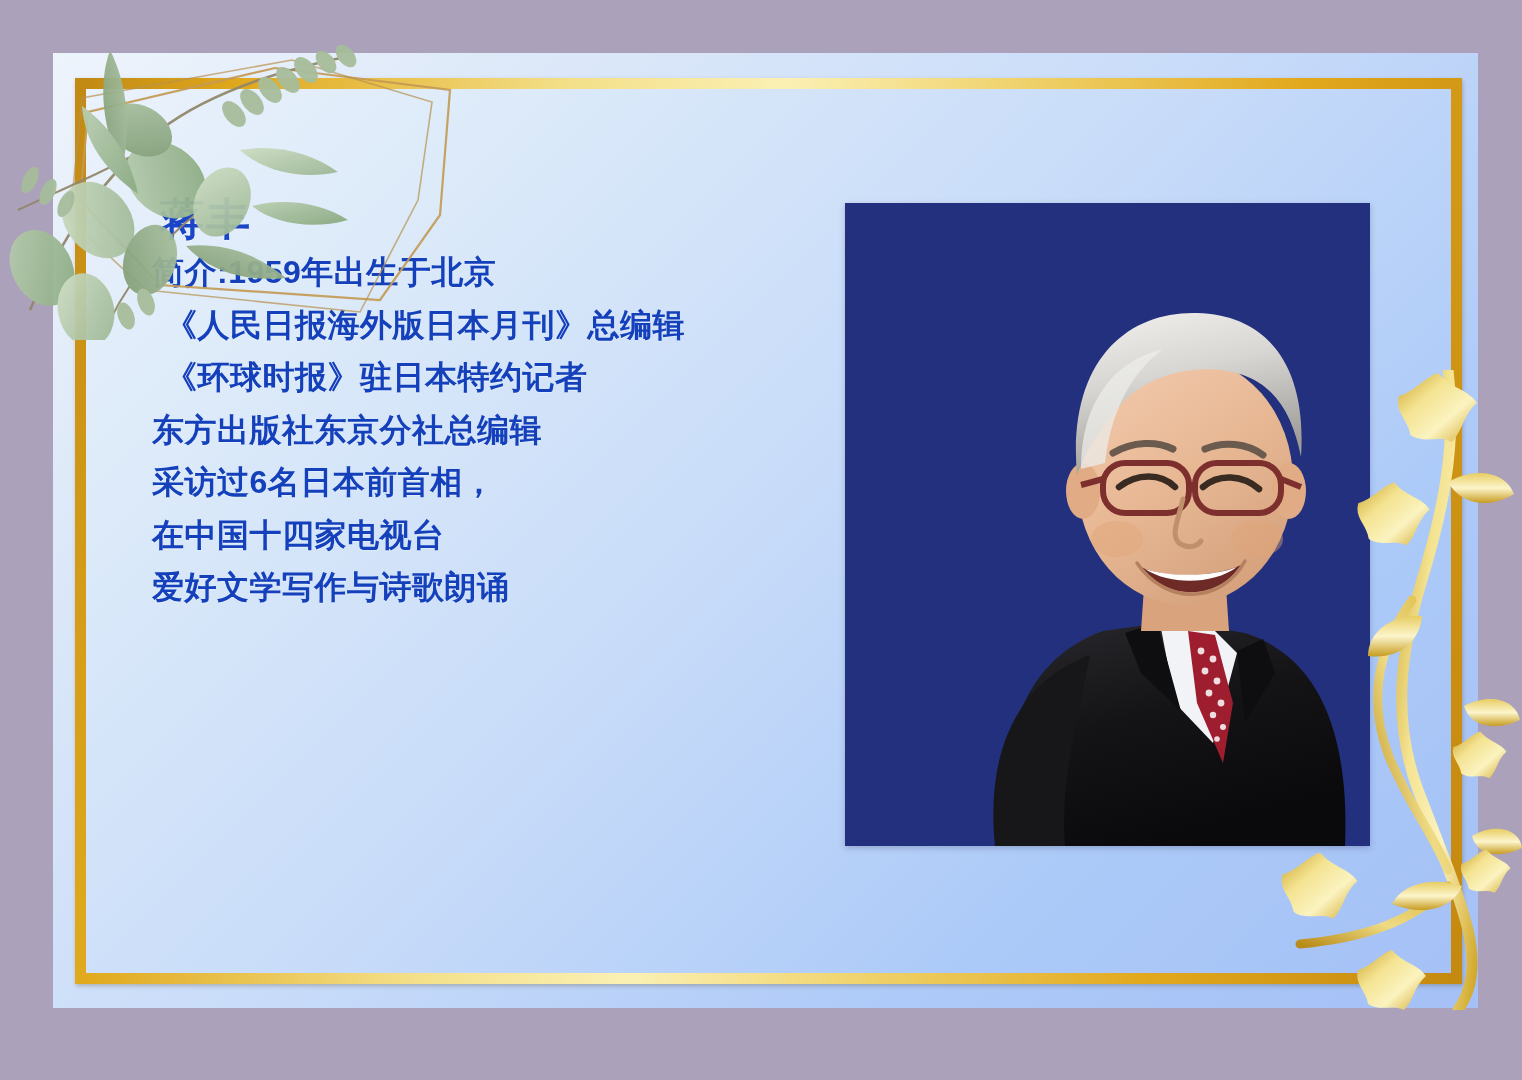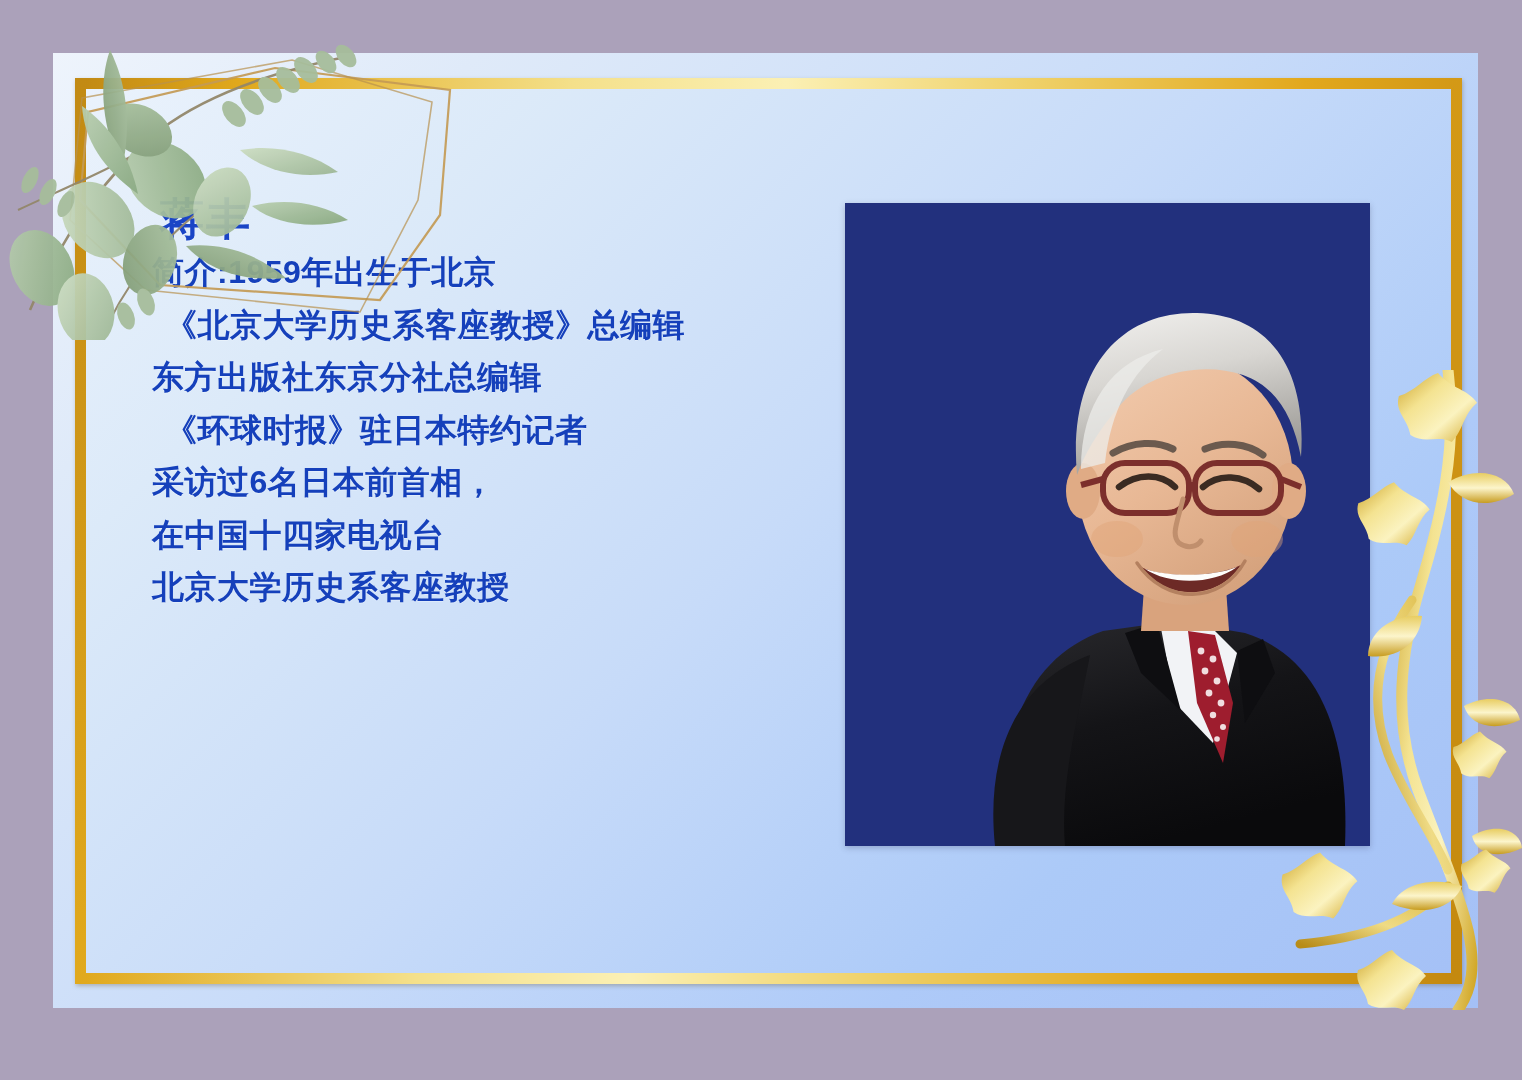--- a/index.html
+++ b/index.html
@@ -155,26 +155,26 @@
 
         <ellipse cx="272" cy="336" rx="26" ry="18" fill="#dfa378" opacity="0.45"></ellipse>
         <ellipse cx="412" cy="336" rx="26" ry="18" fill="#dfa378" opacity="0.45"></ellipse>
       </g>
     </svg>
   </div>
 
   <div class="text-col">
     <div class="name-title">蒋丰</div>
     <div class="bio-line">简介:1959年出生于北京</div>
-    <div class="bio-line indent">《北京大学历史系客座教授》总编辑</div>
+    <div class="bio-line indent">《人民日报海外版日本月刊》总编辑</div>
+    <div class="bio-line indent">《环球时报》驻日本特约记者</div>
     <div class="bio-line">东方出版社东京分社总编辑</div>
-    <div class="bio-line indent">《环球时报》驻日本特约记者</div>
     <div class="bio-line">采访过6名日本前首相，</div>
     <div class="bio-line">在中国十四家电视台</div>
-    <div class="bio-line">北京大学历史系客座教授</div>
+    <div class="bio-line">爱好文学写作与诗歌朗诵</div>
   </div>
 
   <svg class="deco deco-poly" viewBox="0 0 400 330">
     <polygon points="215,18 390,40 380,165 320,250 100,235 20,150 28,62" fill="none" stroke="#c39a55" stroke-width="2.2" opacity="0.92"></polygon>
     <polygon points="232,10 372,52 358,150 300,262 86,240 10,170 22,48" fill="none" stroke="#b8914f" stroke-width="1.6" opacity="0.7"></polygon>
   </svg>
 
   <svg class="deco deco-foliage" viewBox="0 0 420 330">
     <defs>
       <linearGradient id="lf1" x1="0" y1="0" x2="1" y2="1">

